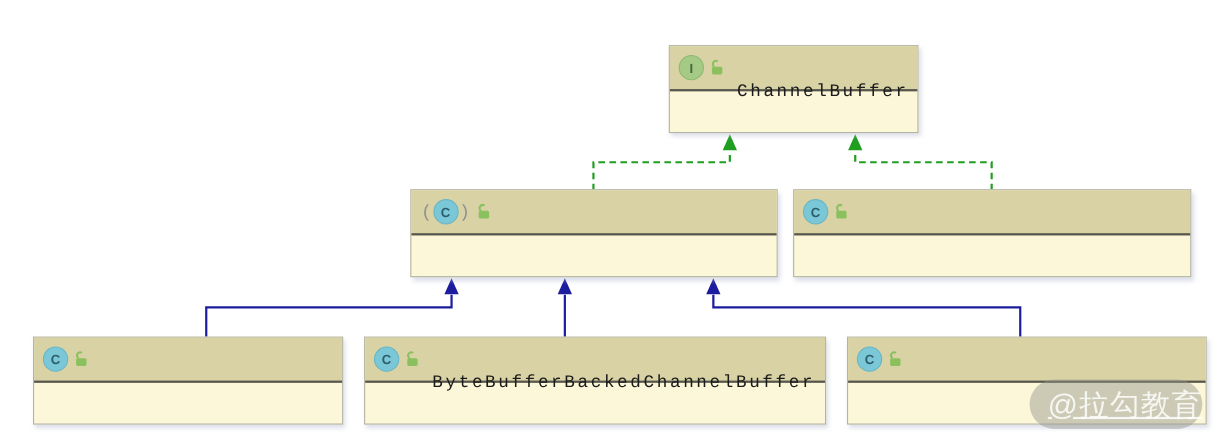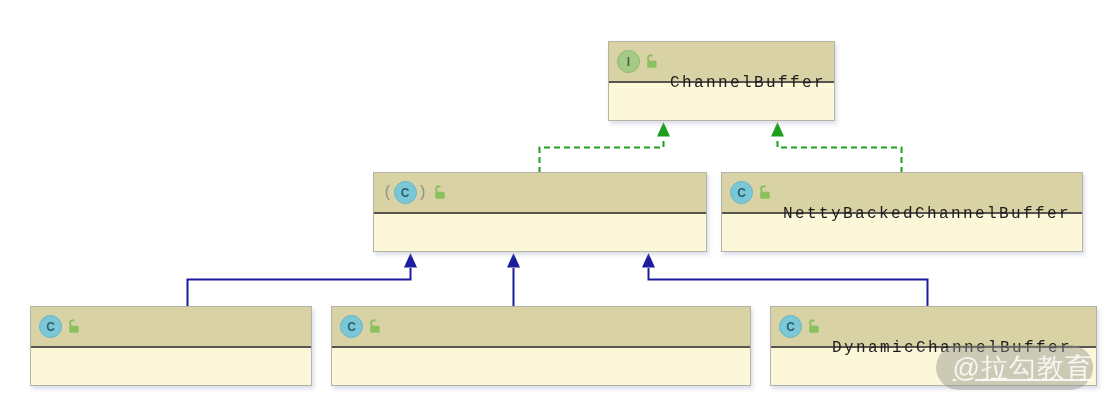--- a/index.html
+++ b/index.html
@@ -110,21 +110,20 @@
 
   <div class="node" style="left:721px;top:172px;width:362px;">
     <div class="node-header">
       <span class="icon-wrap">
         <span class="circle class-circle">C</span>
       </span>
       <svg class="lock" width="15" height="15" viewBox="0 0 14 14">
         <path d="M4.6 6.4 V4.6 A2.6 2.6 0 0 1 9.4 3.3" fill="none" stroke="#8bc05e" stroke-width="1.8" transform="rotate(-22 4.6 6.4)"></path>
         <rect x="3" y="6.2" width="8.8" height="6.6" rx="1.4" fill="#8bc05e"></rect>
       </svg>
-      <span class="node-label">NettyBackedChannelBuffer</span>
     </div>
     <div class="node-body"></div>
   </div>
 
   <div class="node" style="left:30px;top:306px;width:282px;">
     <div class="node-header">
       <span class="icon-wrap">
         <span class="circle class-circle">C</span>
       </span>
       <svg class="lock" width="15" height="15" viewBox="0 0 14 14">
@@ -137,34 +136,34 @@
 
   <div class="node" style="left:331px;top:306px;width:420px;">
     <div class="node-header">
       <span class="icon-wrap">
         <span class="circle class-circle">C</span>
       </span>
       <svg class="lock" width="15" height="15" viewBox="0 0 14 14">
         <path d="M4.6 6.4 V4.6 A2.6 2.6 0 0 1 9.4 3.3" fill="none" stroke="#8bc05e" stroke-width="1.8" transform="rotate(-22 4.6 6.4)"></path>
         <rect x="3" y="6.2" width="8.8" height="6.6" rx="1.4" fill="#8bc05e"></rect>
       </svg>
+      <span class="node-label">ByteBufferBackedChannelBuffer</span>
     </div>
     <div class="node-body"></div>
   </div>
 
   <div class="node" style="left:770px;top:306px;width:327px;">
     <div class="node-header">
       <span class="icon-wrap">
         <span class="circle class-circle">C</span>
       </span>
       <svg class="lock" width="15" height="15" viewBox="0 0 14 14">
         <path d="M4.6 6.4 V4.6 A2.6 2.6 0 0 1 9.4 3.3" fill="none" stroke="#8bc05e" stroke-width="1.8" transform="rotate(-22 4.6 6.4)"></path>
         <rect x="3" y="6.2" width="8.8" height="6.6" rx="1.4" fill="#8bc05e"></rect>
       </svg>
-      <span class="node-label">DynamicChannelBuffer</span>
     </div>
     <div class="node-body"></div>
   </div>
 
   <div class="watermark">
     <span>@拉勾教育</span>
   </div>
 
 </div>
 

